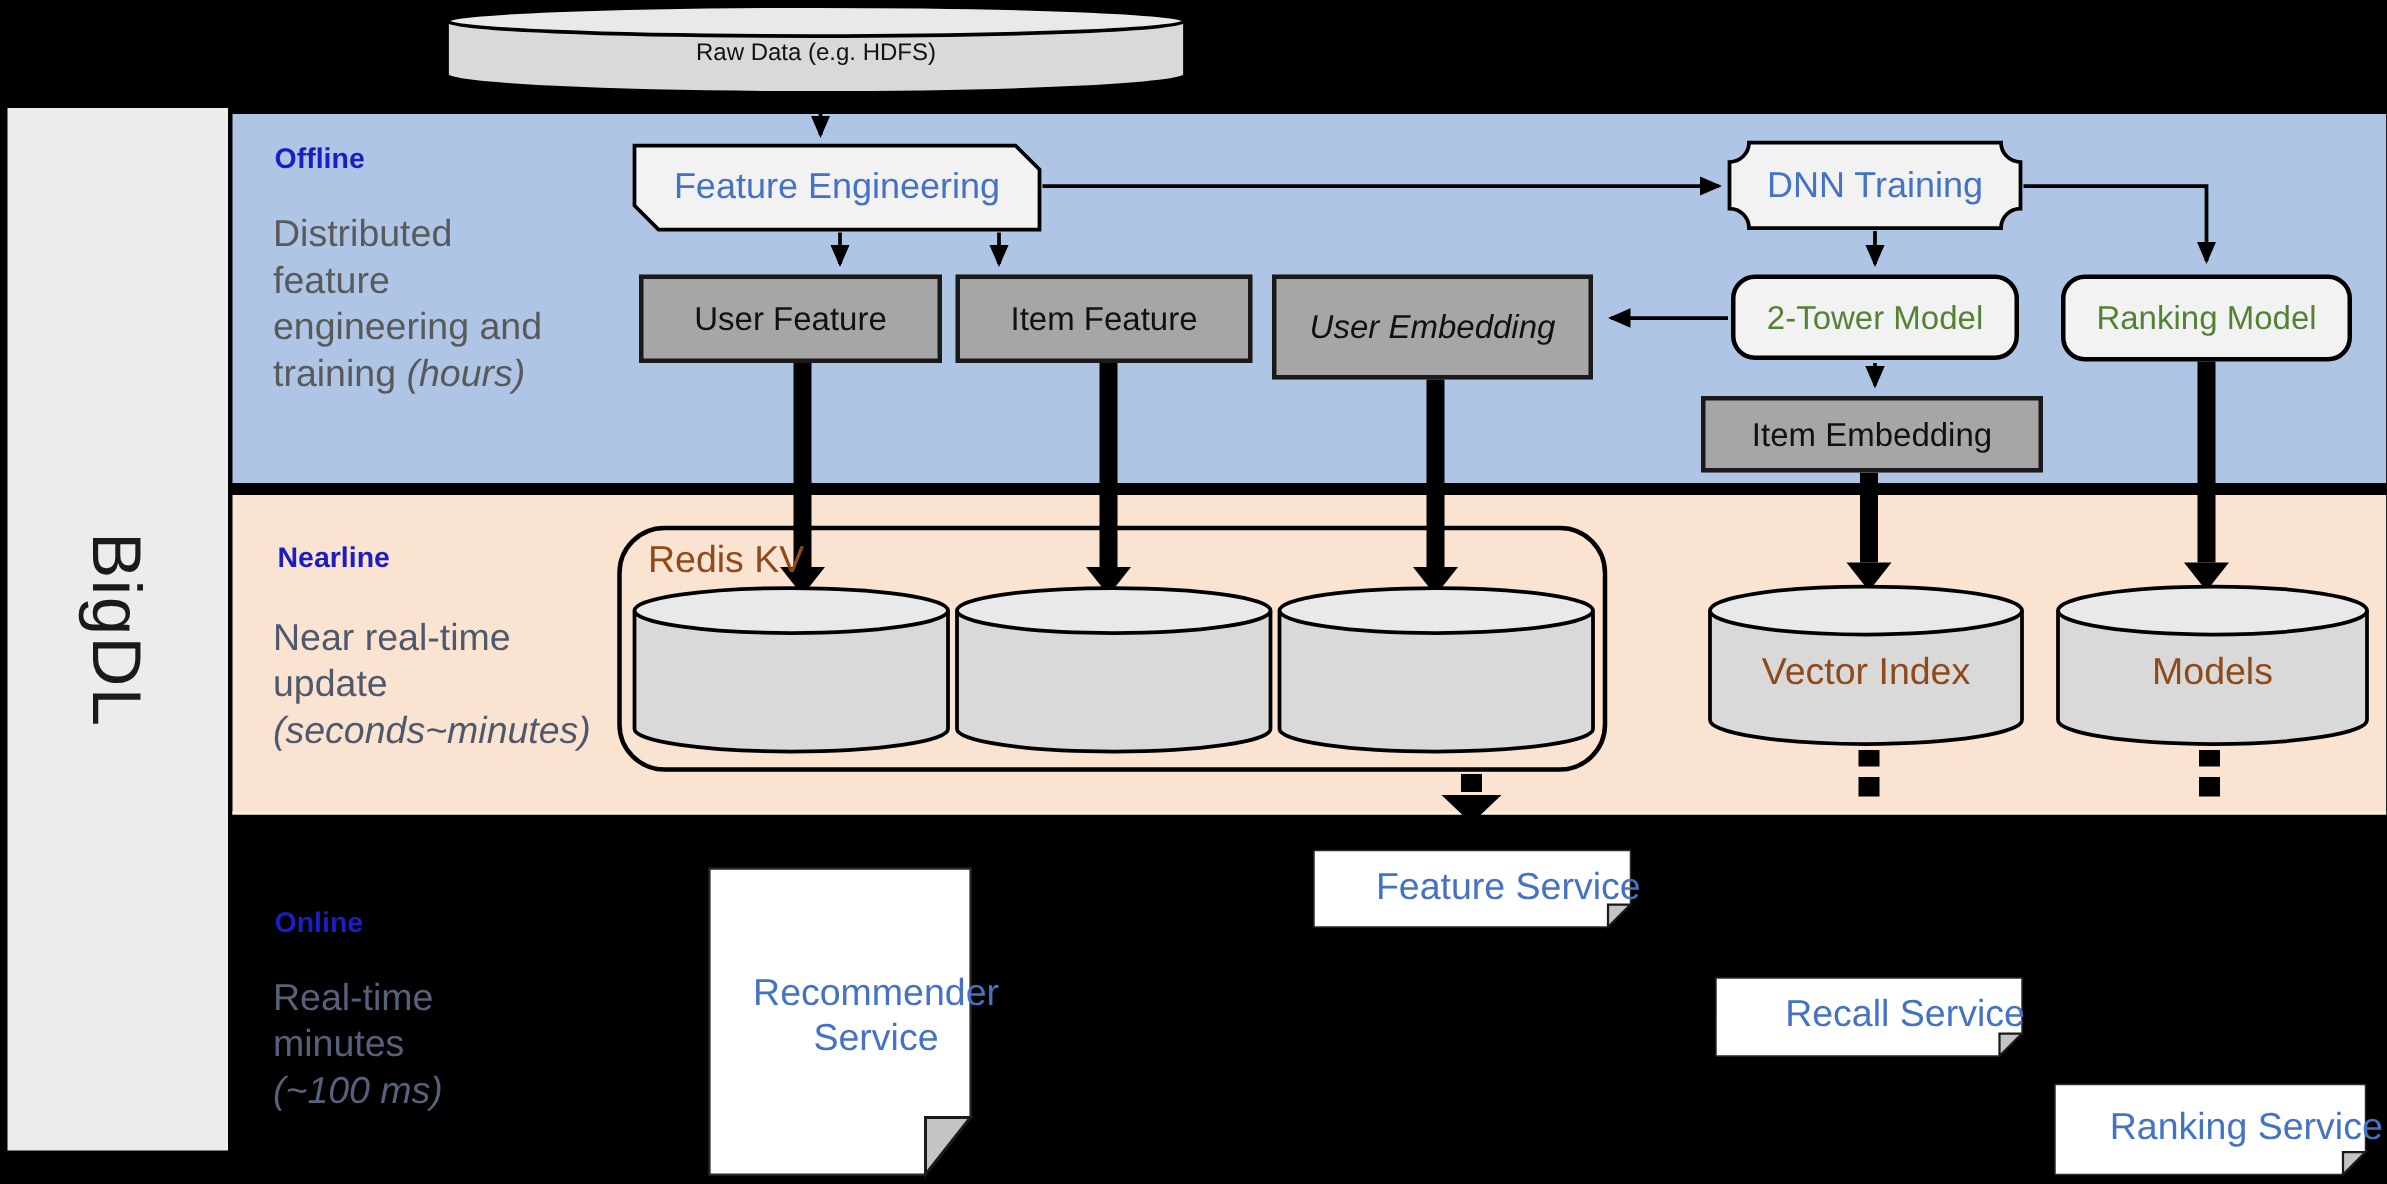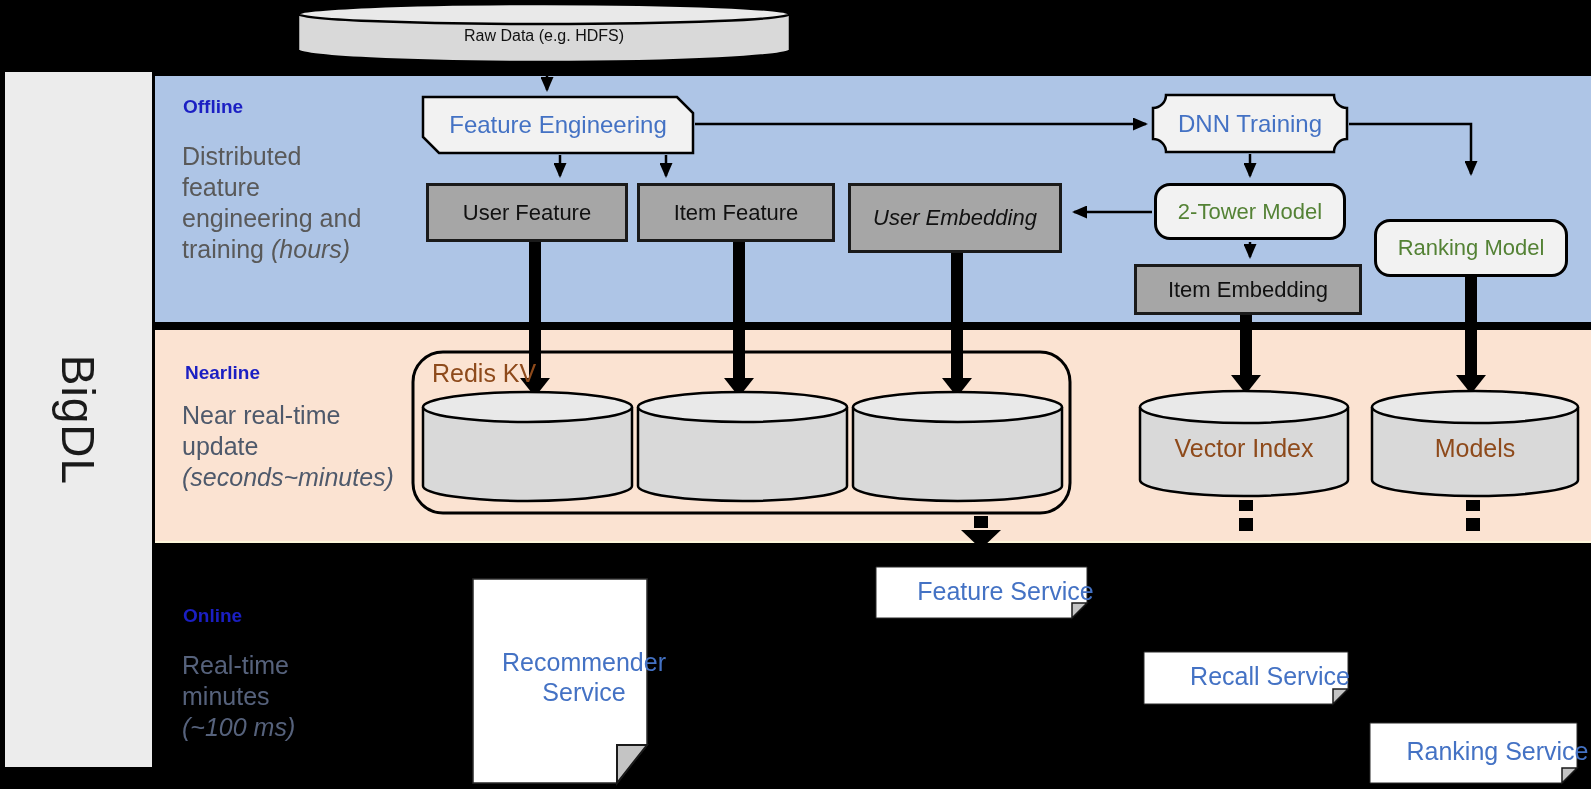--- a/index.html
+++ b/index.html
@@ -150,21 +150,21 @@
 
   <div class="abs flexc raw-label" style="left:298px;top:20px;width:492px;height:32px;">Raw Data (e.g. HDFS)</div>
 
   <div class="abs band-title" style="left:183px;top:96px;">Offline</div>
   <div class="abs band-desc" style="left:182px;top:141px;width:290px;color:var(--offline-desc,#595959);"><span class="pre">Distributed
 feature
 engineering and
 training</span><span class="note-inline">(hours)</span></div>
 
   <div class="abs band-title" style="left:185px;top:362px;">Nearline</div>
-  <div class="abs band-desc" style="left:182px;top:400px;width:310px;color:var(--nearline-desc,#4e596b);"><span class="pre">Near real-time
+  <div class="abs band-desc" style="left:182px;top:410px;width:310px;color:var(--nearline-desc,#4e596b);"><span class="pre">Near real-time
 update</span><span class="note-block">(seconds~minutes)</span></div>
 
   <div class="abs band-title" style="left:183px;top:605px;">Online</div>
   <div class="abs band-desc" style="left:182px;top:650px;width:290px;color:var(--online-desc,#56627c);"><span class="pre">Real-time
 minutes</span><span class="note-block">(~100 ms)</span></div>
 
   <div class="abs flexc shape-label" style="left:423px;top:97px;width:270px;height:56px;">Feature Engineering</div>
   <div class="abs flexc shape-label" style="left:1153px;top:95px;width:194px;height:57px;">DNN Training</div>
 
   <div class="abs flexc gray-box" style="left:426px;top:183px;width:202px;height:59px;">
@@ -172,21 +172,21 @@
     </div>
   <div class="abs flexc gray-box" style="left:637px;top:183px;width:198px;height:59px;">
       <span>Item Feature</span>
     </div>
   <div class="abs flexc gray-box" style="left:848px;top:183px;width:214px;height:70px;font-style:italic;">
       <span>User Embedding</span>
     </div>
   <div class="abs flexc round-box" style="left:1154px;top:183px;width:192px;height:57px;">
       <span>2-Tower Model</span>
     </div>
-  <div class="abs flexc round-box" style="left:1374px;top:183px;width:194px;height:58px;margin-top:36px;">
+  <div class="abs flexc round-box" style="left:1374px;top:183px;width:194px;height:58px;">
       <span>Ranking Model</span>
     </div>
   <div class="abs flexc gray-box" style="left:1134px;top:264px;width:228px;height:51px;">
       <span>Item Embedding</span>
     </div>
 
   <div class="abs cyl-label" style="left:432px;top:359px;">Redis KV</div>
   <div class="abs flexc cyl-label" style="left:1140px;top:428px;width:208px;height:40px;">Vector Index</div>
   <div class="abs flexc cyl-label" style="left:1372px;top:428px;width:206px;height:40px;">Models</div>
 

